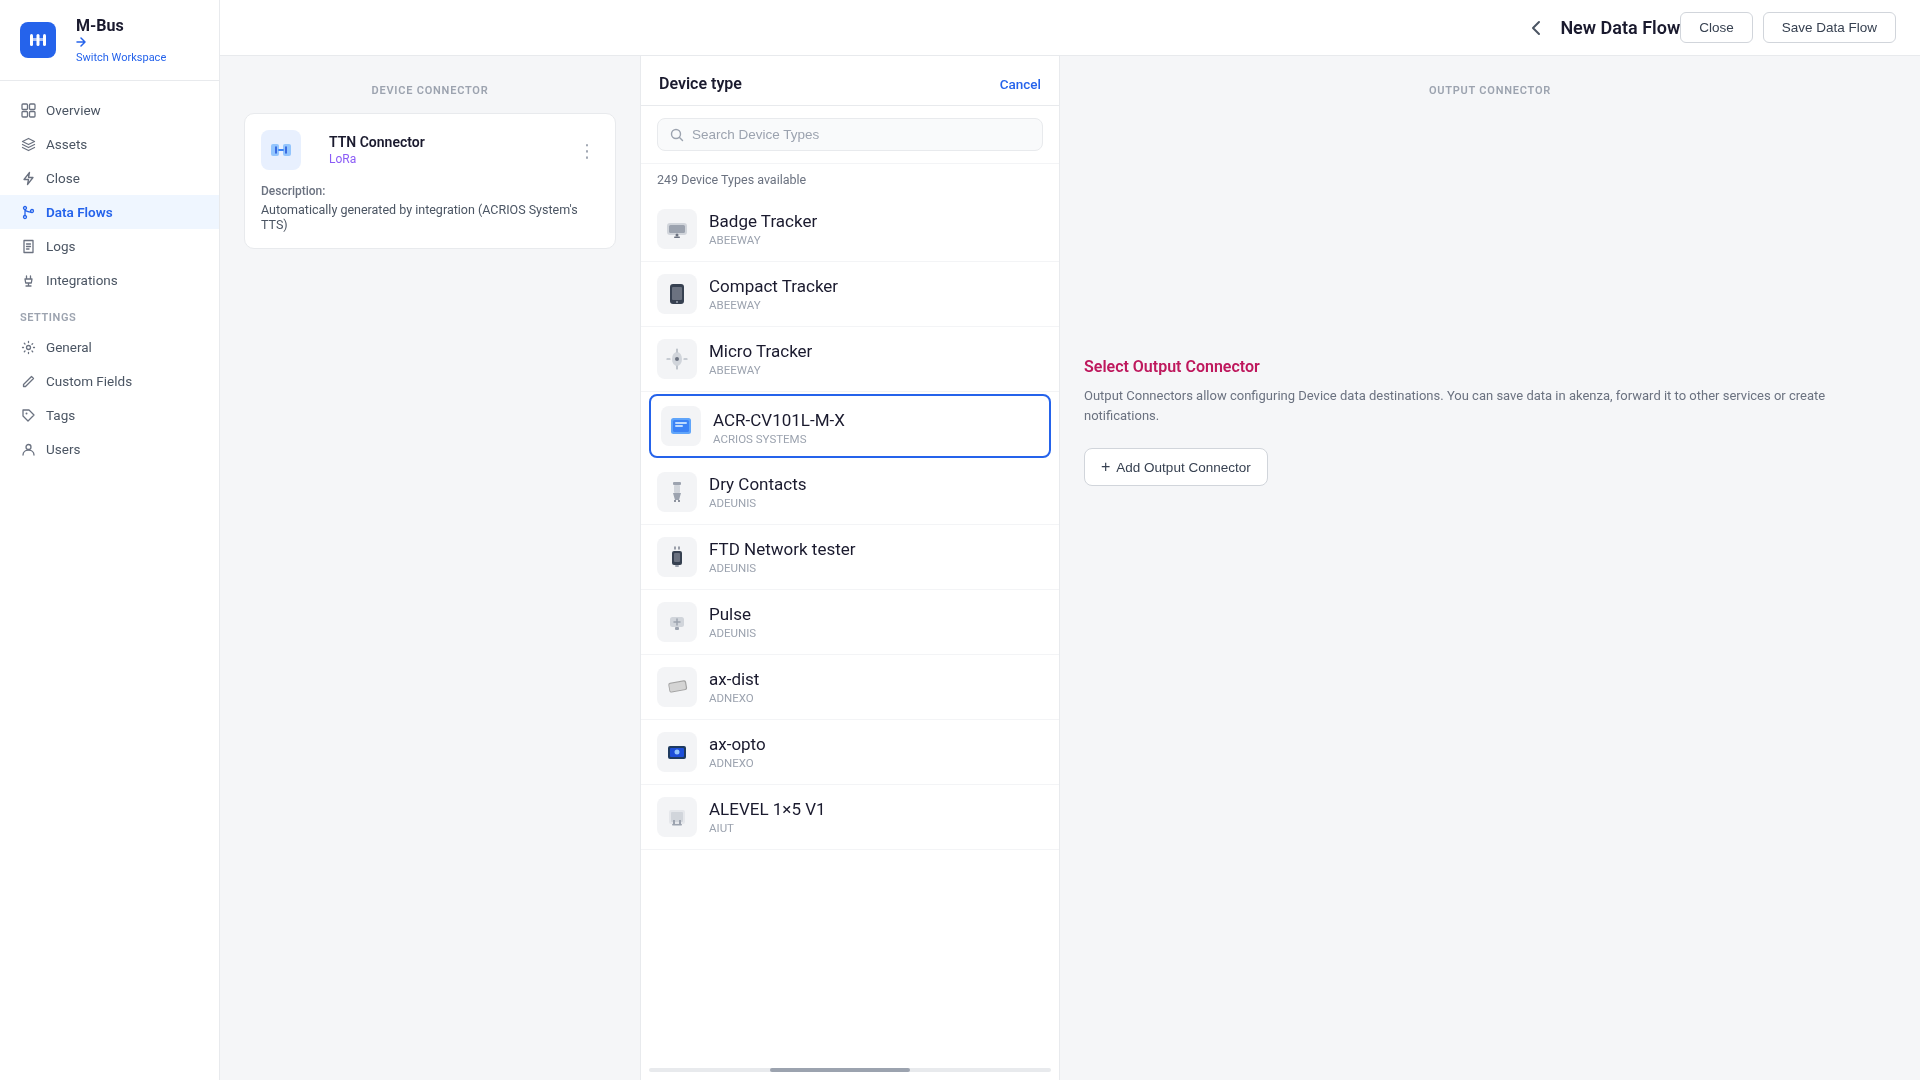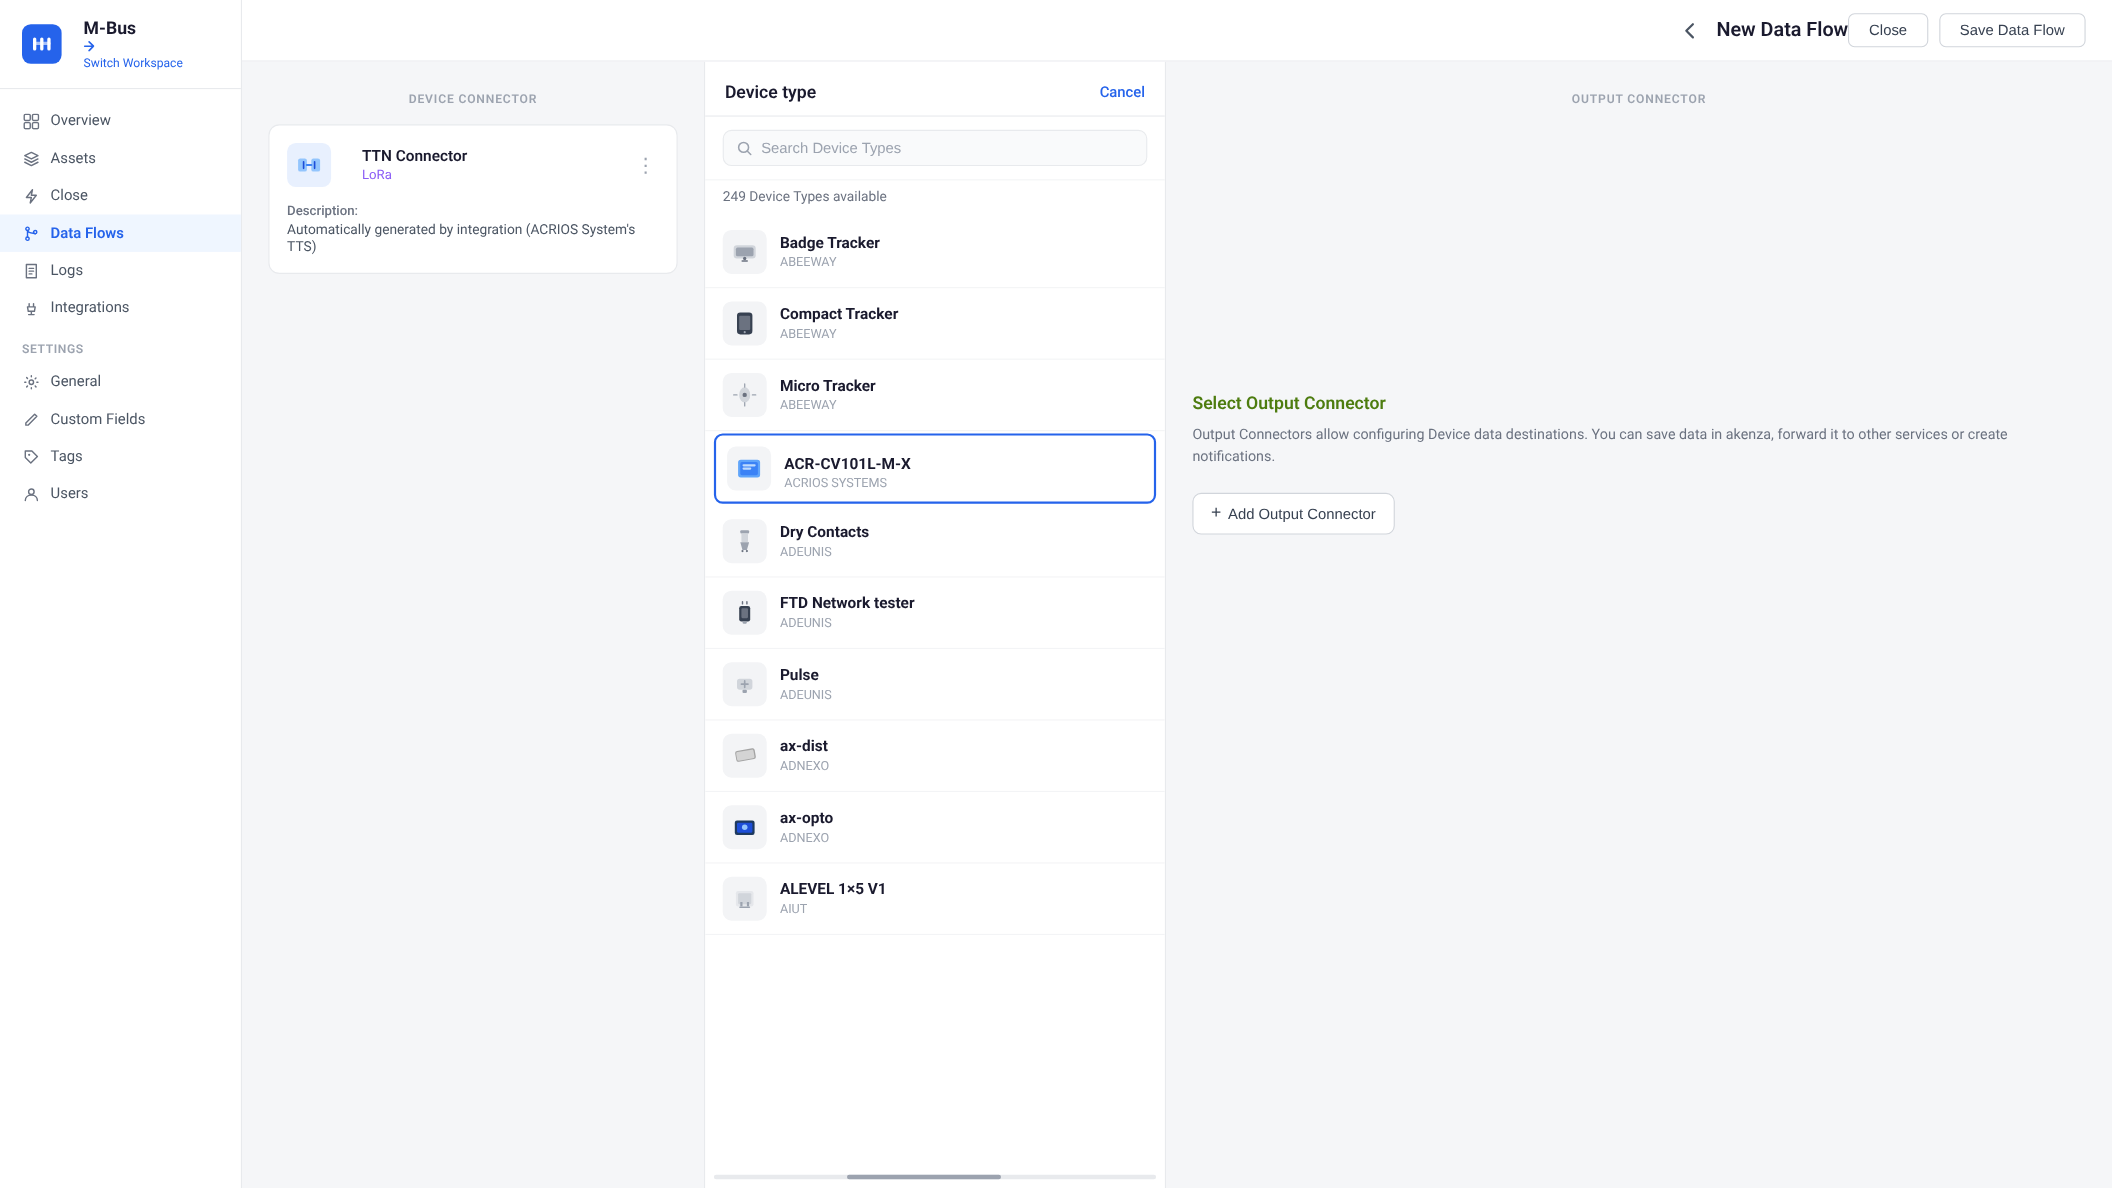--- a/index.html
+++ b/index.html
@@ -325,35 +325,35 @@
       background: #f3f4f6;
       border-radius: 8px;
       display: flex;
       align-items: center;
       justify-content: center;
       font-size: 20px;
       flex-shrink: 0;
       overflow: hidden;
     }
     .device-item-name {
-      font-size: 14px;
-      font-weight: 700;
+      font-size: 17px;
+      font-weight: 400;
       color: #1a1a2e;
     }
     .device-item-brand {
       font-size: 11.5px;
       color: #9ca3af;
       margin-top: 2px;
     }
 
     
     .output-title {
       font-size: 16px;
       font-weight: 600;
-      color: #4d7c0f;
+      color: #be185d;
       margin-bottom: 10px;
     }
     .output-description {
       font-size: 13px;
       color: #6b7280;
       line-height: 1.55;
       margin-bottom: 22px;
     }
     .add-output-btn {
       display: flex;

